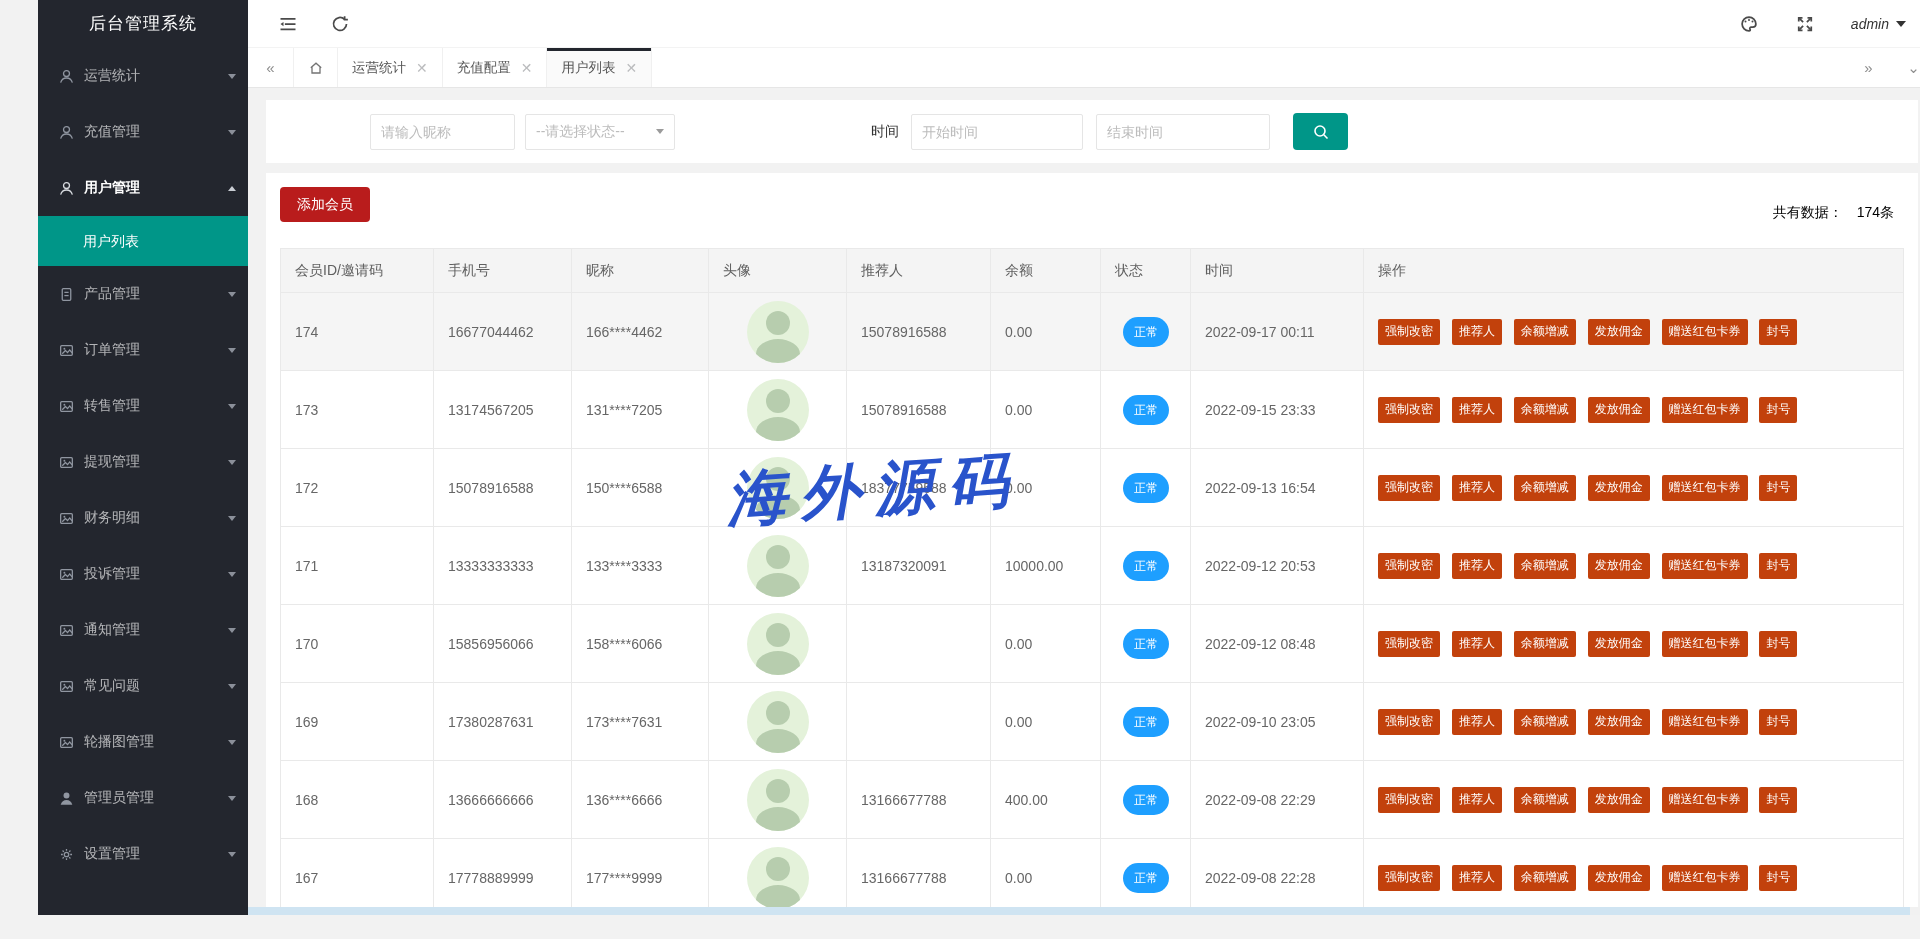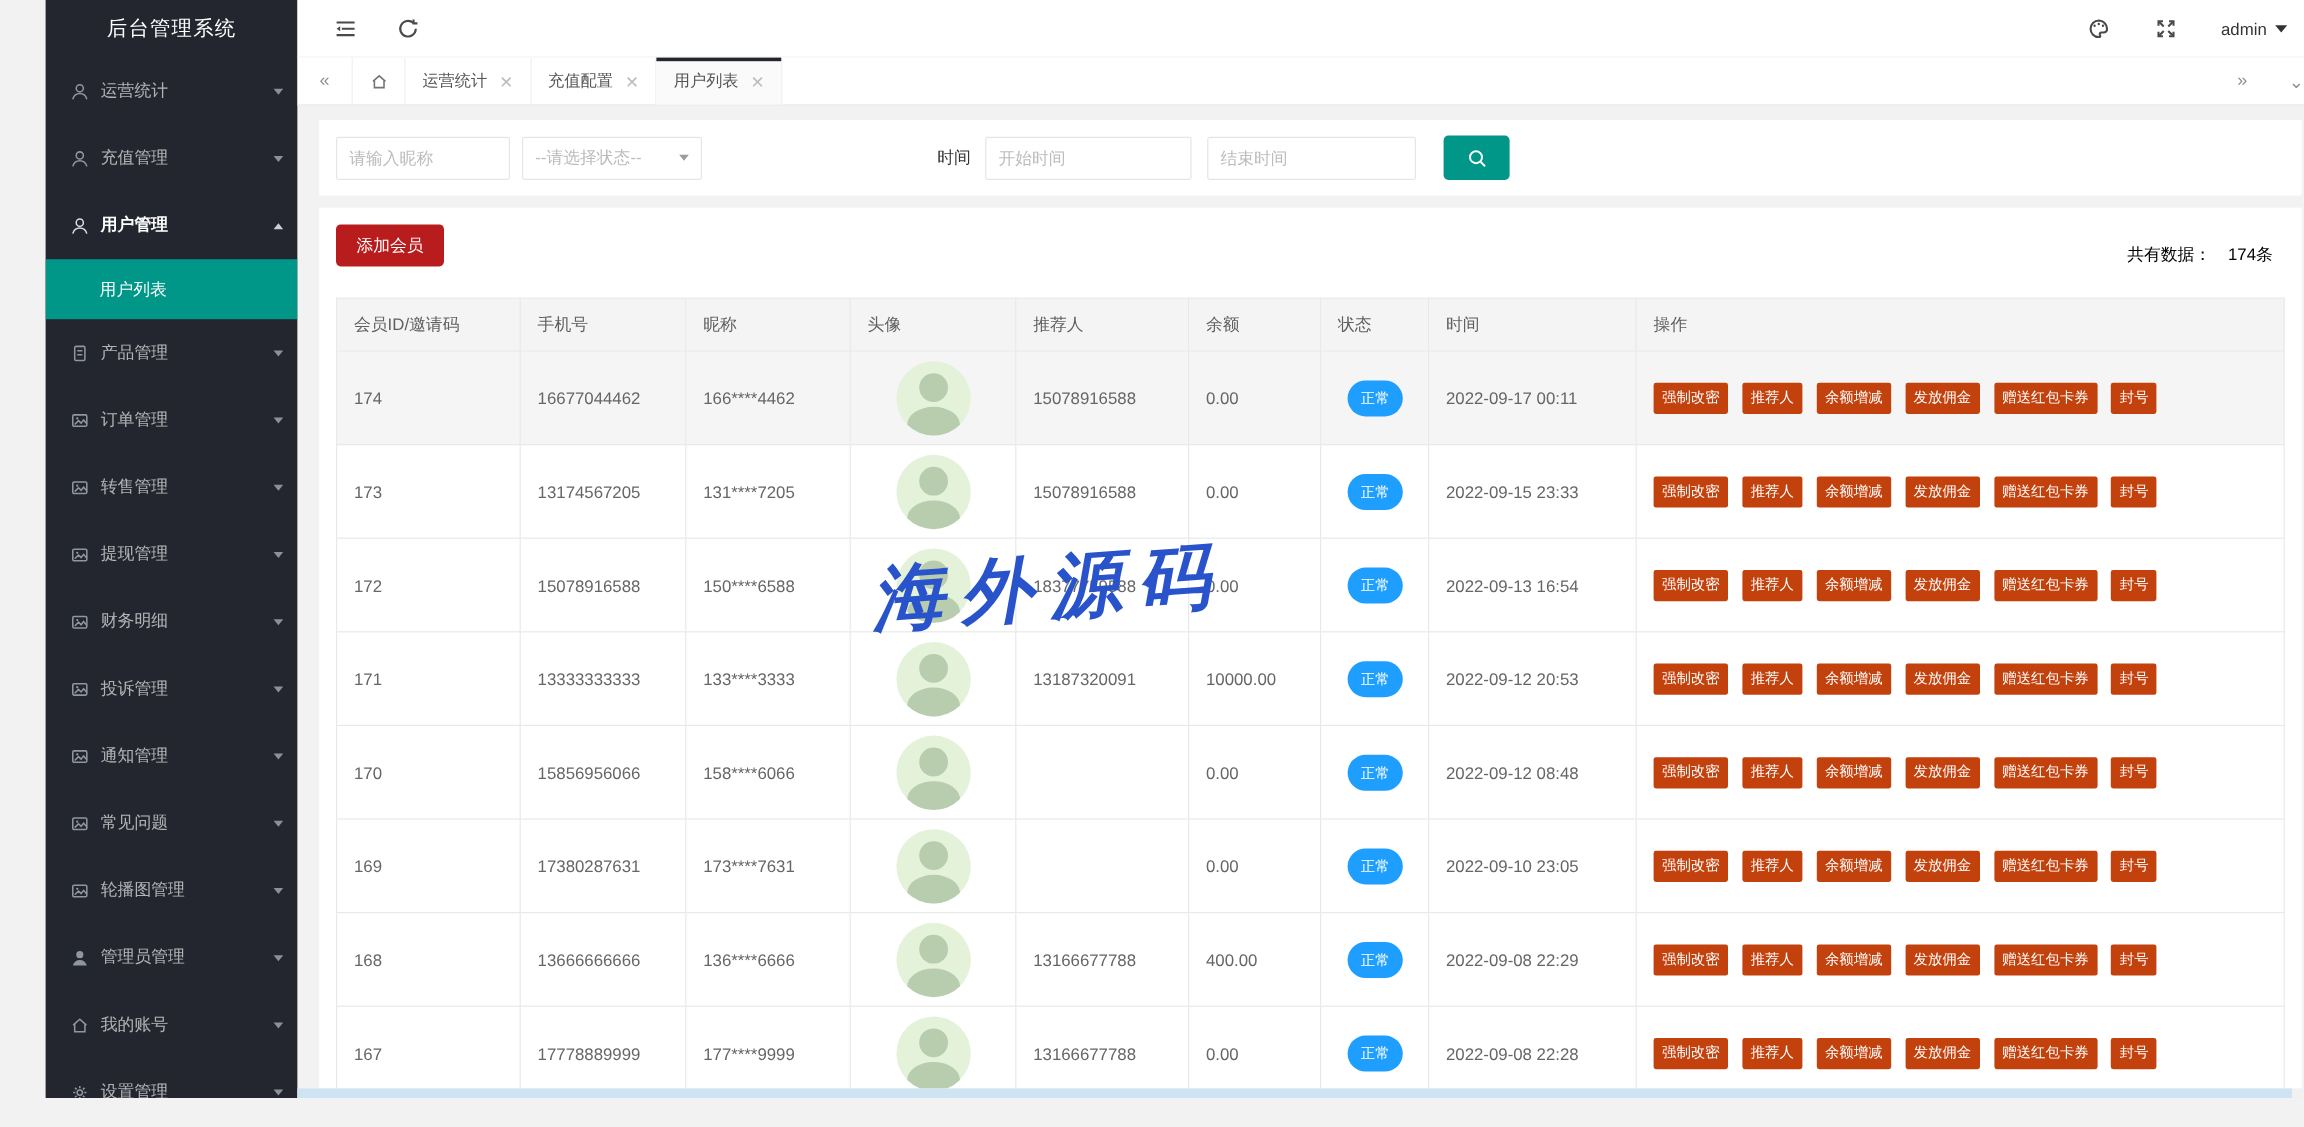--- a/index.html
+++ b/index.html
@@ -25,21 +25,21 @@
     color:rgba(255,255,255,.7); cursor:pointer; }
   .submenu-item.active { background:#009688; color:#ffffff; }
 
   
   .main { flex:1; position:relative; display:flex; flex-direction:column; background:#f2f2f2; }
 
   .topbar { height:48px; background:#fff; display:flex; align-items:center;
     padding:0 30px; border-bottom:1px solid #f3f3f3; flex-shrink:0; }
   .icon-btn { width:20px; height:20px; cursor:pointer; }
   .icon-btn svg { width:20px; height:20px; stroke:#4a4a4a; fill:none; stroke-width:1.4; }
-  .topbar-right { margin-left:auto; display:flex; align-items:center; gap:36px; }
+  .topbar-right { margin-left:auto; display:flex; align-items:center; gap:36px;font-style:italic; }
   .refresh { margin-left:32px; }
   .user-drop { display:flex; align-items:center; gap:7px; cursor:pointer; font-size:14px; color:#333; }
   .user-caret { width:0; height:0; border-left:5px solid transparent; border-right:5px solid transparent;
     border-top:6px solid #333; }
 
   .tabbar { height:40px; background:#fff; border-bottom:1px solid #e6e6e6; display:flex;
     align-items:stretch; flex-shrink:0; }
   .tab-arrow { width:45px; display:flex; align-items:center; justify-content:center;
     color:#8d8d8d; font-size:15px; cursor:pointer; }
   .tab-home { width:45px; display:flex; align-items:center; justify-content:center;
@@ -52,21 +52,21 @@
   .tab.active::before { content:""; position:absolute; top:0; left:0; right:0; height:3px; background:#23262e; }
   .tabbar-right { margin-left:auto; display:flex; }
 
   
   .content { padding:12px 18px 0 18px; flex:1; overflow:hidden; }
   .card { background:#fff; }
   .filter-card { padding:13px 14px; display:flex; align-items:center; }
   .input { height:36px; border:1px solid #e5e5e5; border-radius:2px; padding:0 10px;
     font-size:14px; color:#666; background:#fff; outline:none; }
   .input::placeholder { color:#bcbcbc; }
-  .inp-nick { width:145px; }
+  .inp-nick { width:145px; margin-left:90px; }
   .select { width:150px; margin-left:10px; height:36px; border:1px solid #e5e5e5; border-radius:2px;
     display:flex; align-items:center; justify-content:space-between; padding:0 10px;
     color:#bcbcbc; font-size:14px; cursor:pointer; background:#fff; }
   .select .caret { margin-left:0; border-top-color:#9b9b9b; }
   .time-label { margin-left:196px; font-size:14px; color:#333; }
   .inp-start { width:172px; margin-left:12px; }
   .inp-end { width:174px; margin-left:13px; }
   .search-btn { margin-left:23px; width:55px; height:37px; background:#009688; border:none;
     border-radius:4px; display:flex; align-items:center; justify-content:center; cursor:pointer; }
   .search-btn svg { width:18px; height:18px; stroke:#fff; fill:none; stroke-width:1.6; }
@@ -249,27 +249,20 @@
 
       <div class="menu-item">
         <svg viewBox="0 0 16 16">
             <circle cx="8" cy="5.2" r="2.8" fill="#9096a1" stroke="none"></circle>
             <path d="M2.5 13.8c.8-2.9 2.8-4.4 5.5-4.4s4.7 1.5 5.5 4.4z" fill="#9096a1" stroke="none"></path>
           </svg>
         <span>管理员管理</span>
         <span class="caret"></span>
       </div>
 
-      <div class="menu-item">
-        <svg viewBox="0 0 16 16">
-            <path d="M2.8 7.8L8 3.2l5.2 4.6M4 7v6h8V7"></path>
-          </svg>
-        <span>我的账号</span>
-        <span class="caret"></span>
-      </div>
 
       <div class="menu-item">
         <svg viewBox="0 0 16 16">
             <circle cx="8" cy="8" r="2.1"></circle>
             <path d="M8 2.8v1.7M8 11.5v1.7M2.8 8h1.7M11.5 8h1.7M4.3 4.3l1.2 1.2M10.5 10.5l1.2 1.2M11.7 4.3l-1.2 1.2M5.5 10.5l-1.2 1.2"></path>
           </svg>
         <span>设置管理</span>
         <span class="caret"></span>
       </div>
 

